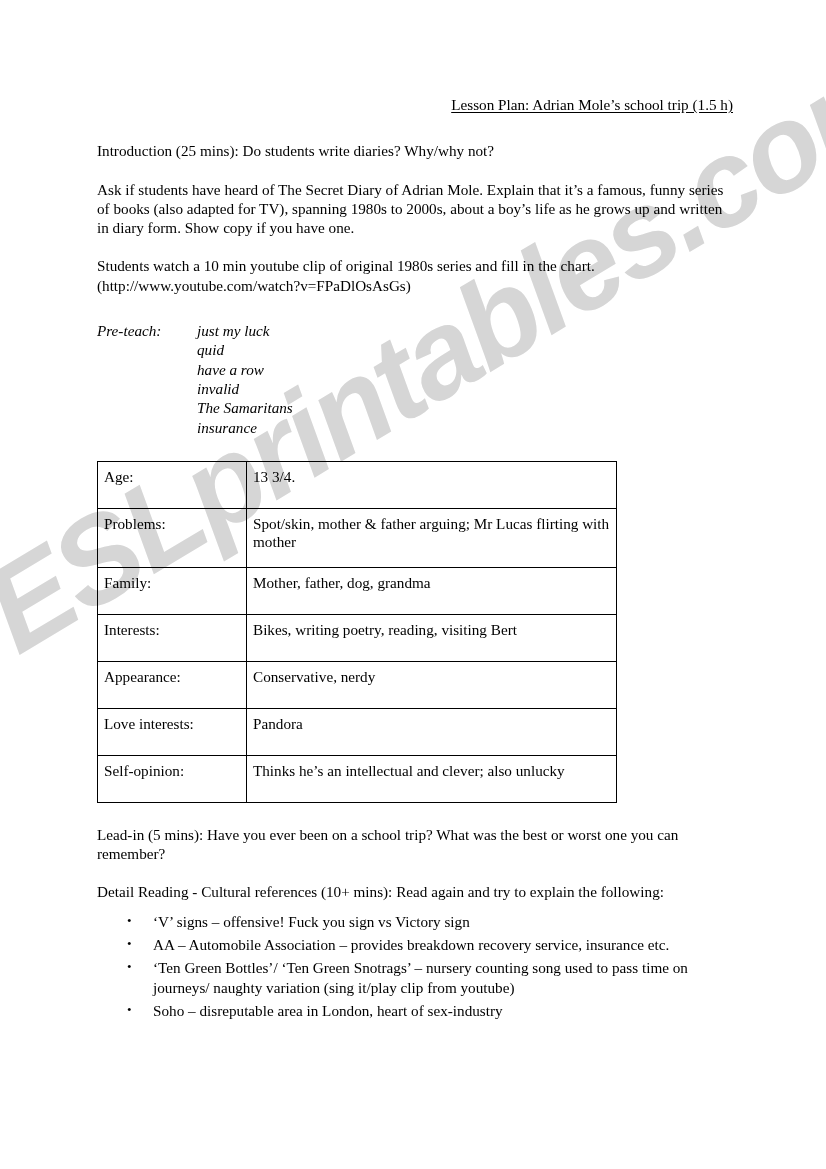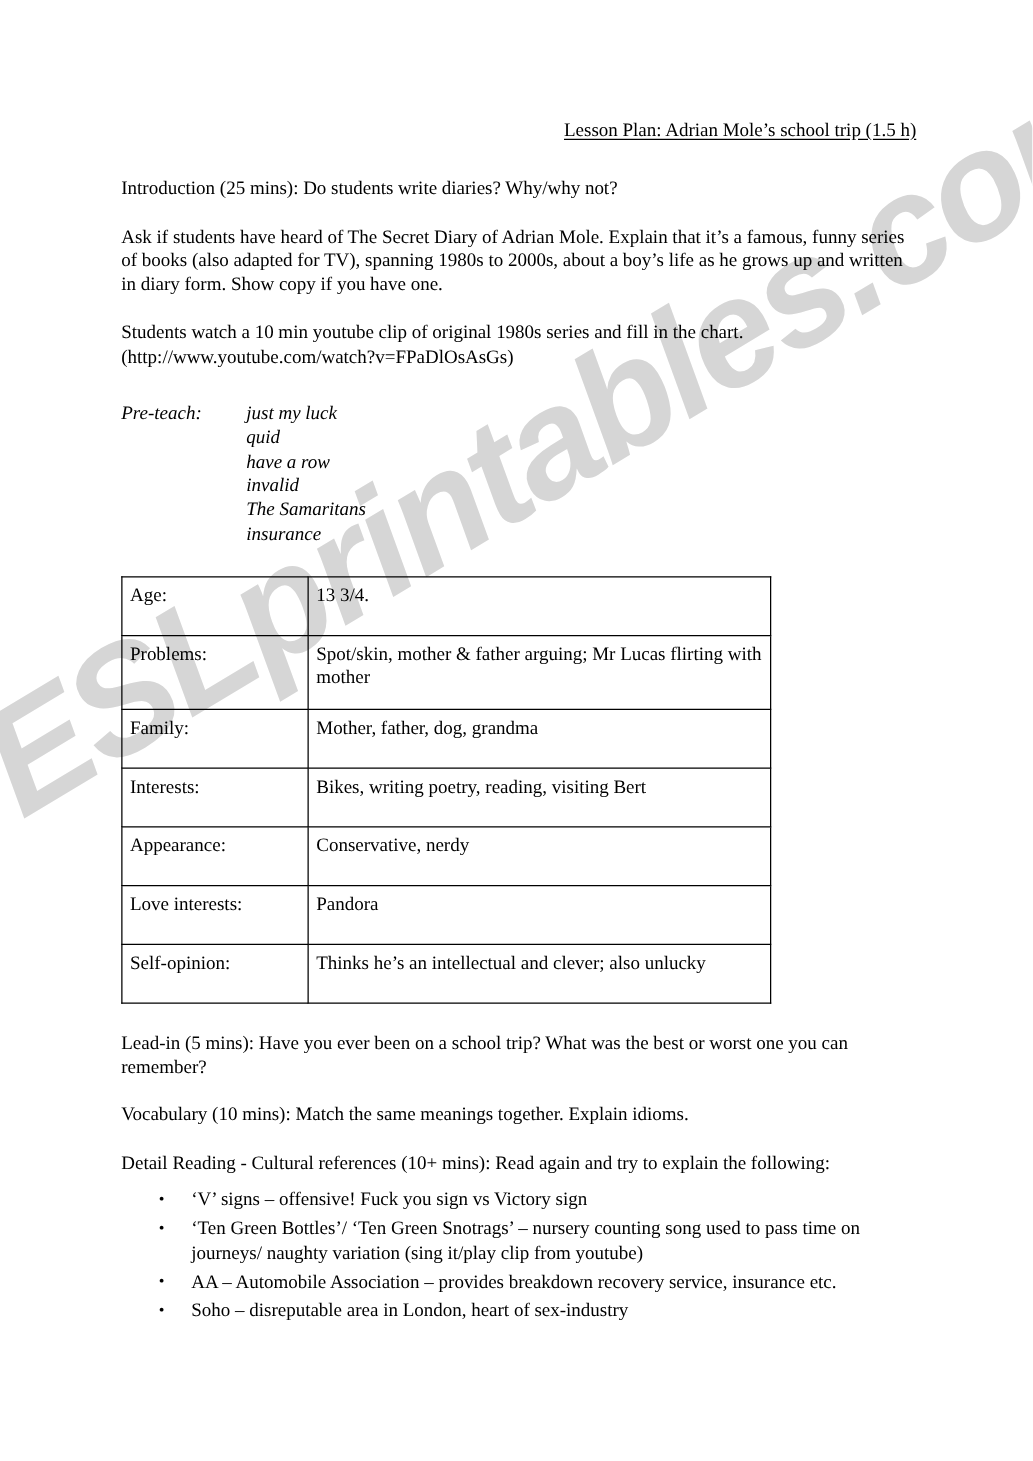--- a/index.html
+++ b/index.html
@@ -220,30 +220,29 @@
             <td class="k">Self-opinion:</td>
             <td class="v">Thinks he’s an intellectual and clever; also unlucky</td>
           </tr>
         </tbody>
       </table>
 
       <div class="lower">
 
         <p class="para"><span class="u">Lead-in (5 mins):</span><span> Have you ever been on a school trip? What was the best or worst one you can remember?</span></p>
 
-        <p class="para"><span class="u">Vocabulary (10 mins):</span><span> Match the same meanings together. Explain idioms.</span></p>
 
 
 
         <p class="tight"><span class="u">Detail Reading - Cultural references (10+ mins):</span><span> Read again and try to explain the following:</span></p>
 
         <ul class="bullets">
           <li> ‘V’ signs – offensive! Fuck you sign vs Victory sign</li>
+          <li>AA – Automobile Association – provides breakdown recovery service, insurance etc.</li>
           <li>‘Ten Green Bottles’/ ‘Ten Green Snotrags’ – nursery counting song used to pass time on journeys/ naughty variation (sing it/play clip from youtube)</li>
-          <li>AA – Automobile Association – provides breakdown recovery service, insurance etc.</li>
           <li>Soho – disreputable area in London, heart of sex-industry</li>
         </ul>
 
       </div>
 
     </div>
   </div>
 </div>
 
 </body></html>

